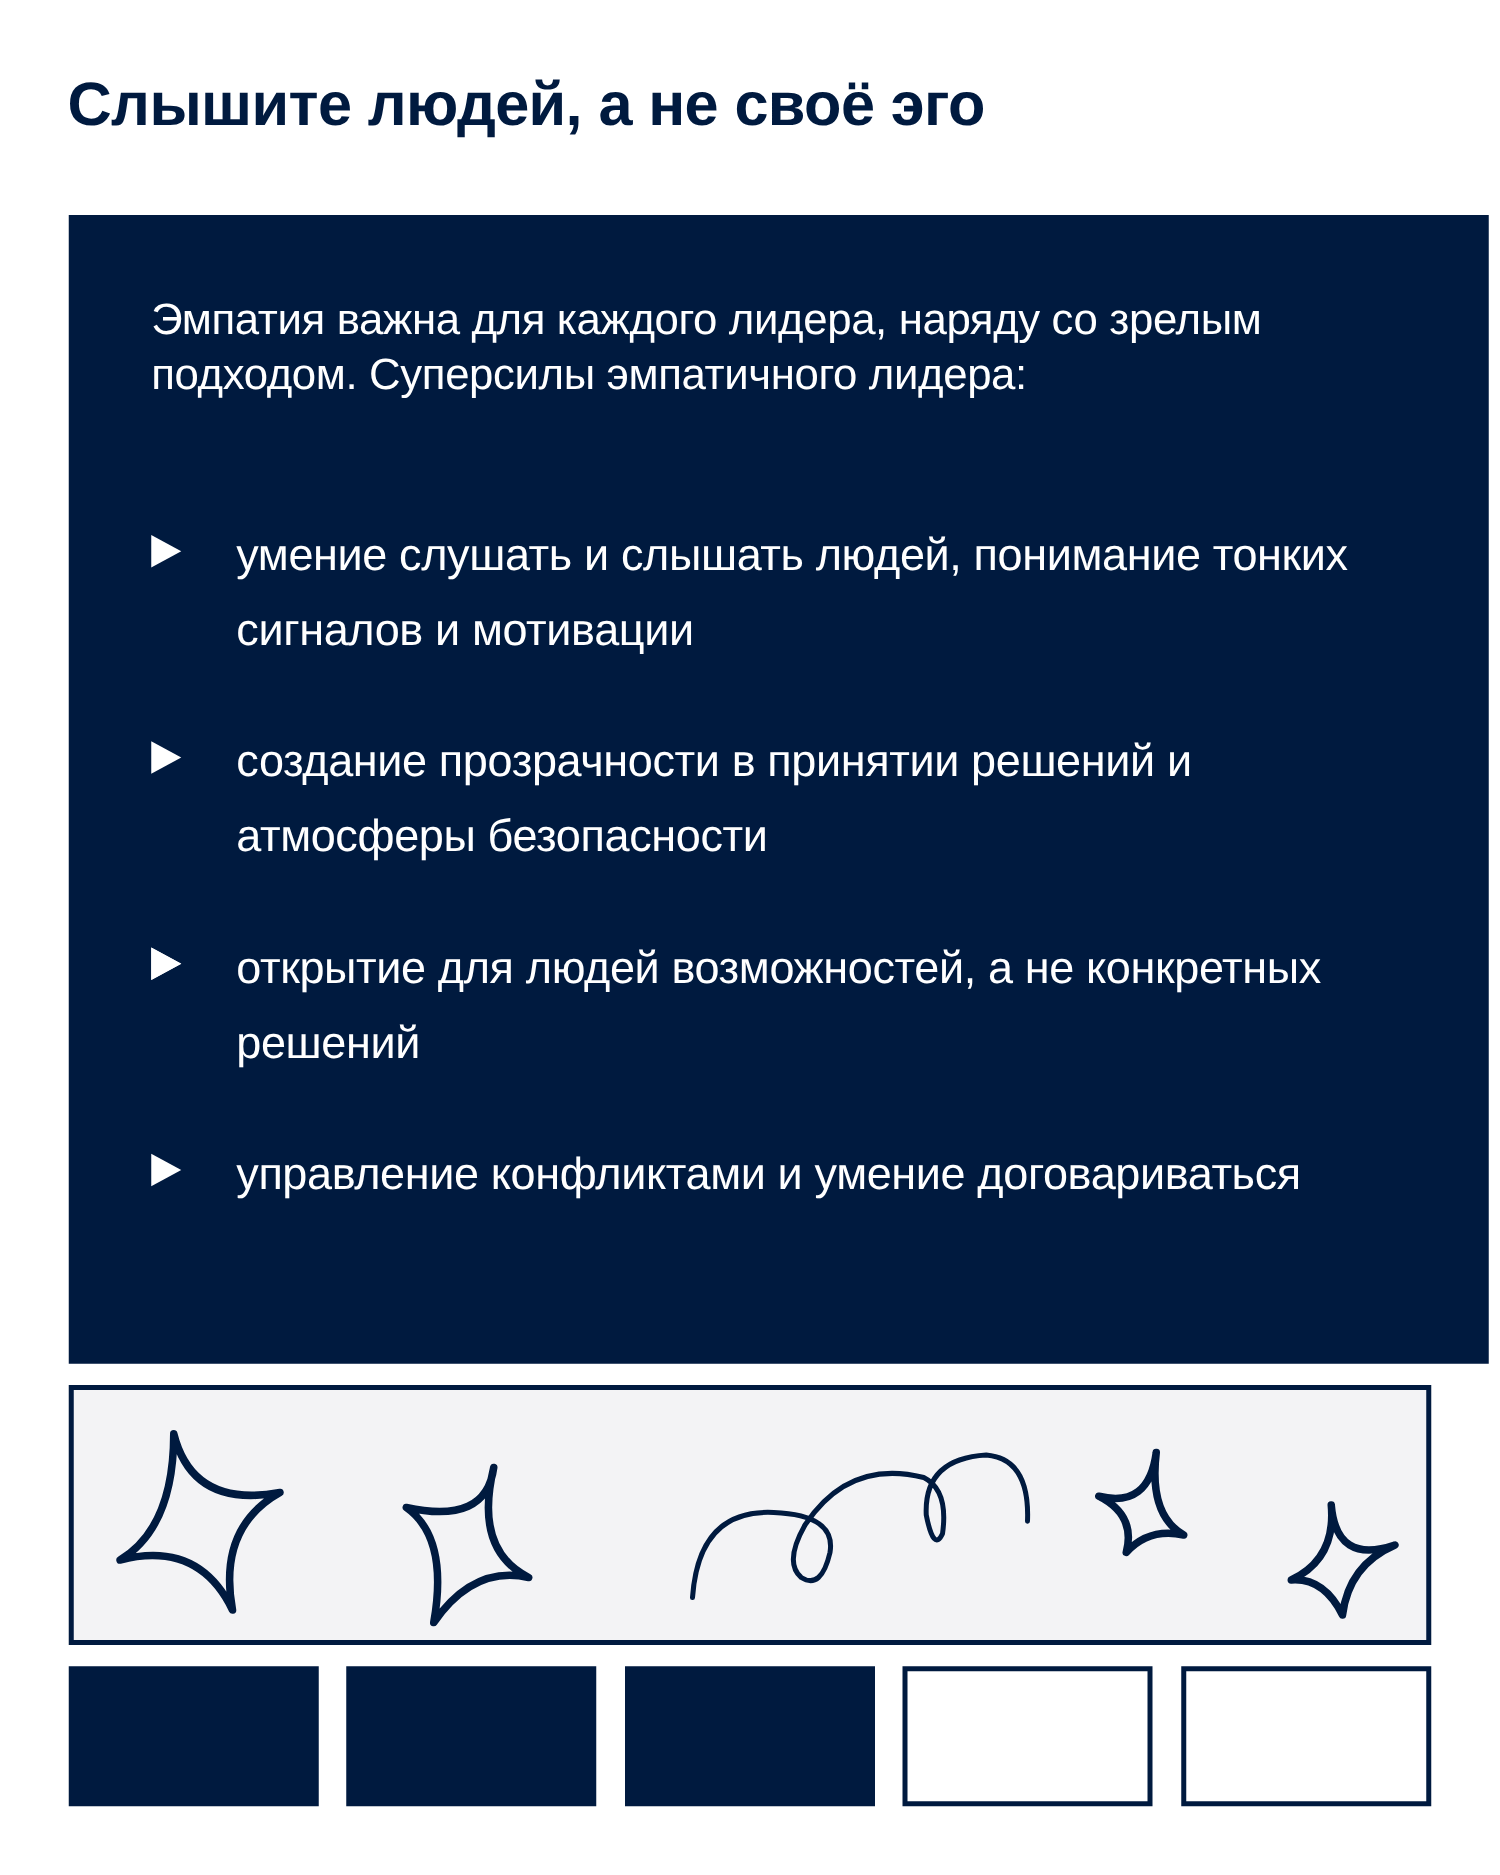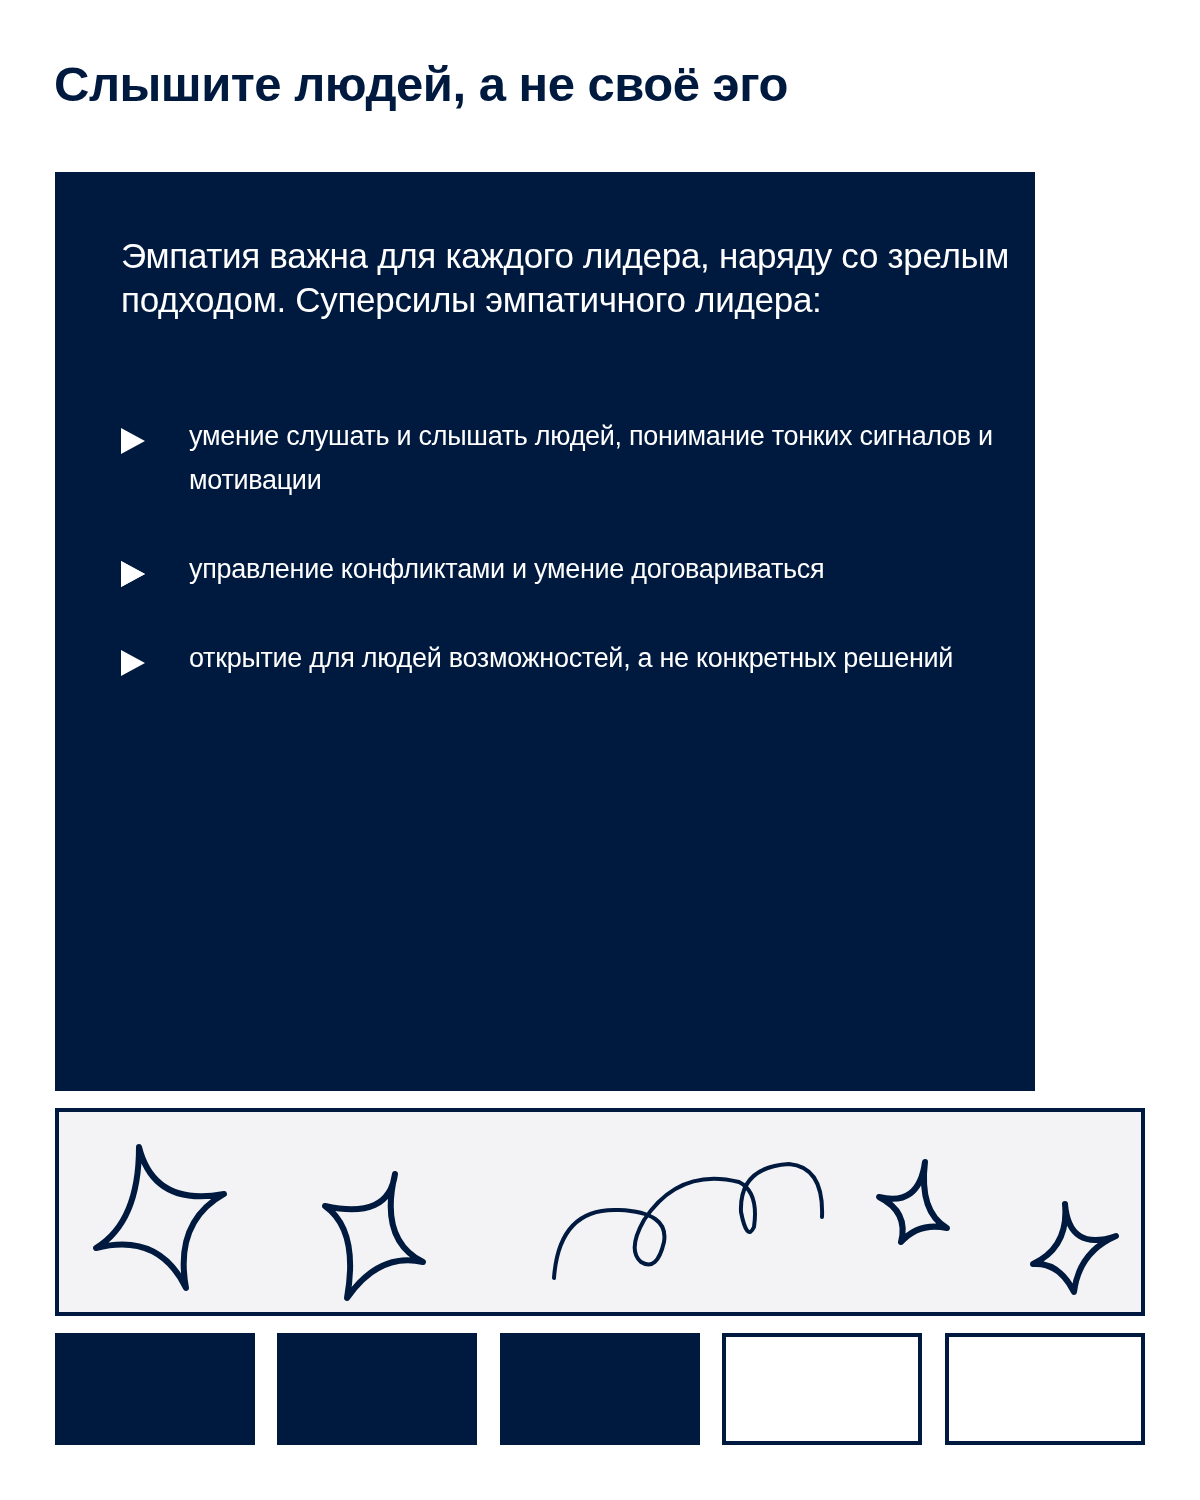--- a/index.html
+++ b/index.html
@@ -1,22 +1,22 @@
 <!DOCTYPE html>
 <html><head>
 <meta charset="utf-8">
 <style>
   html, body { margin: 0; padding: 0; }
   body { width: 1200px; height: 1500px; background: #ffffff; position: relative; overflow: hidden;
          font-family: "Liberation Sans", "DejaVu Sans", sans-serif; color: #001a3f; }
   .title { position: absolute; left: 54px; top: 56px; font-size: 49px; font-weight: bold; letter-spacing: -0.5px; color: #001a3f; margin: 0; }
-  .panel { position: absolute; left: 55px; top: 172px; width: 980px; height: 919px; background: #001a3f; color: #ffffff; }
+  .panel { position: absolute; left: 55px; top: 172px; width: 1136px; height: 919px; background: #001a3f; color: #ffffff; }
   .intro { position: absolute; left: 66px; top: 62px; width: 960px; font-size: 35px; line-height: 44px; letter-spacing: -0.3px; }
   .bullets { position: absolute; left: 66px; top: 242px; list-style: none; margin: 0; padding: 0; width: 960px; }
-  .bullet { position: relative; padding-left: 68px; font-size: 27px; line-height: 44px; letter-spacing: -0.3px; margin-bottom: 45px; }
+  .bullet { position: relative; padding-left: 68px; font-size: 36px; line-height: 60px; letter-spacing: -0.3px; margin-bottom: 45px; }
   .tri { position: absolute; left: 0; top: 14px; width: 0; height: 0; border-top: 13px solid transparent; border-bottom: 13px solid transparent; border-left: 24px solid #ffffff; }
   .deco { position: absolute; left: 55px; top: 1108px; width: 1090px; height: 208px; box-sizing: border-box; border: 4px solid #001a3f; background: #f3f3f5; }
   .deco svg { position: absolute; left: 0; top: 0; }
   .blocks { position: absolute; left: 55px; top: 1333px; width: 1090px; height: 112px; }
   .blk { position: absolute; top: 0; width: 200px; height: 112px; box-sizing: border-box; }
   .blk.filled { background: #001a3f; }
   .blk.outline { background: #ffffff; border: 4px solid #001a3f; }
 </style>
 </head>
 <body>
@@ -25,28 +25,32 @@
 
 <section class="panel">
   <p class="intro" style="margin:0;">Эмпатия важна для каждого лидера, наряду со зрелым подходом. Суперсилы эмпатичного лидера:</p>
   <ul class="bullets">
     <li class="bullet">
       <span class="tri"></span>
       <span>умение слушать и слышать людей, понимание тонких сигналов и мотивации</span>
     </li>
     <li class="bullet">
       <span class="tri"></span>
+      <span>создание прозрачности в принятии решений и атмосферы безопасности</span>
+    </li>
+    <li class="bullet">
+      <span class="tri"></span>
+    </li>
+    <li class="bullet">
+      <span class="tri"></span>
+      <span>открытие для людей возможностей, а не конкретных решений</span>
     </li>
     <li class="bullet">
       <span class="tri"></span>
       <span>управление конфликтами и умение договариваться</span>
-    </li>
-    <li class="bullet">
-      <span class="tri"></span>
-      <span>открытие для людей возможностей, а не конкретных решений</span>
     </li>
   </ul>
 </section>
 
 <div class="deco">
   <svg width="1082" height="200" viewBox="0 0 1082 200">
     <g fill="none" stroke="#001a3f" stroke-width="6" stroke-linecap="round" stroke-linejoin="round">
 
       <path d="M 80 35 Q 95 95 165 82 Q 115 110 127 176 Q 100 120 37 136 Q 80 110 80 35 Z"></path>
 

